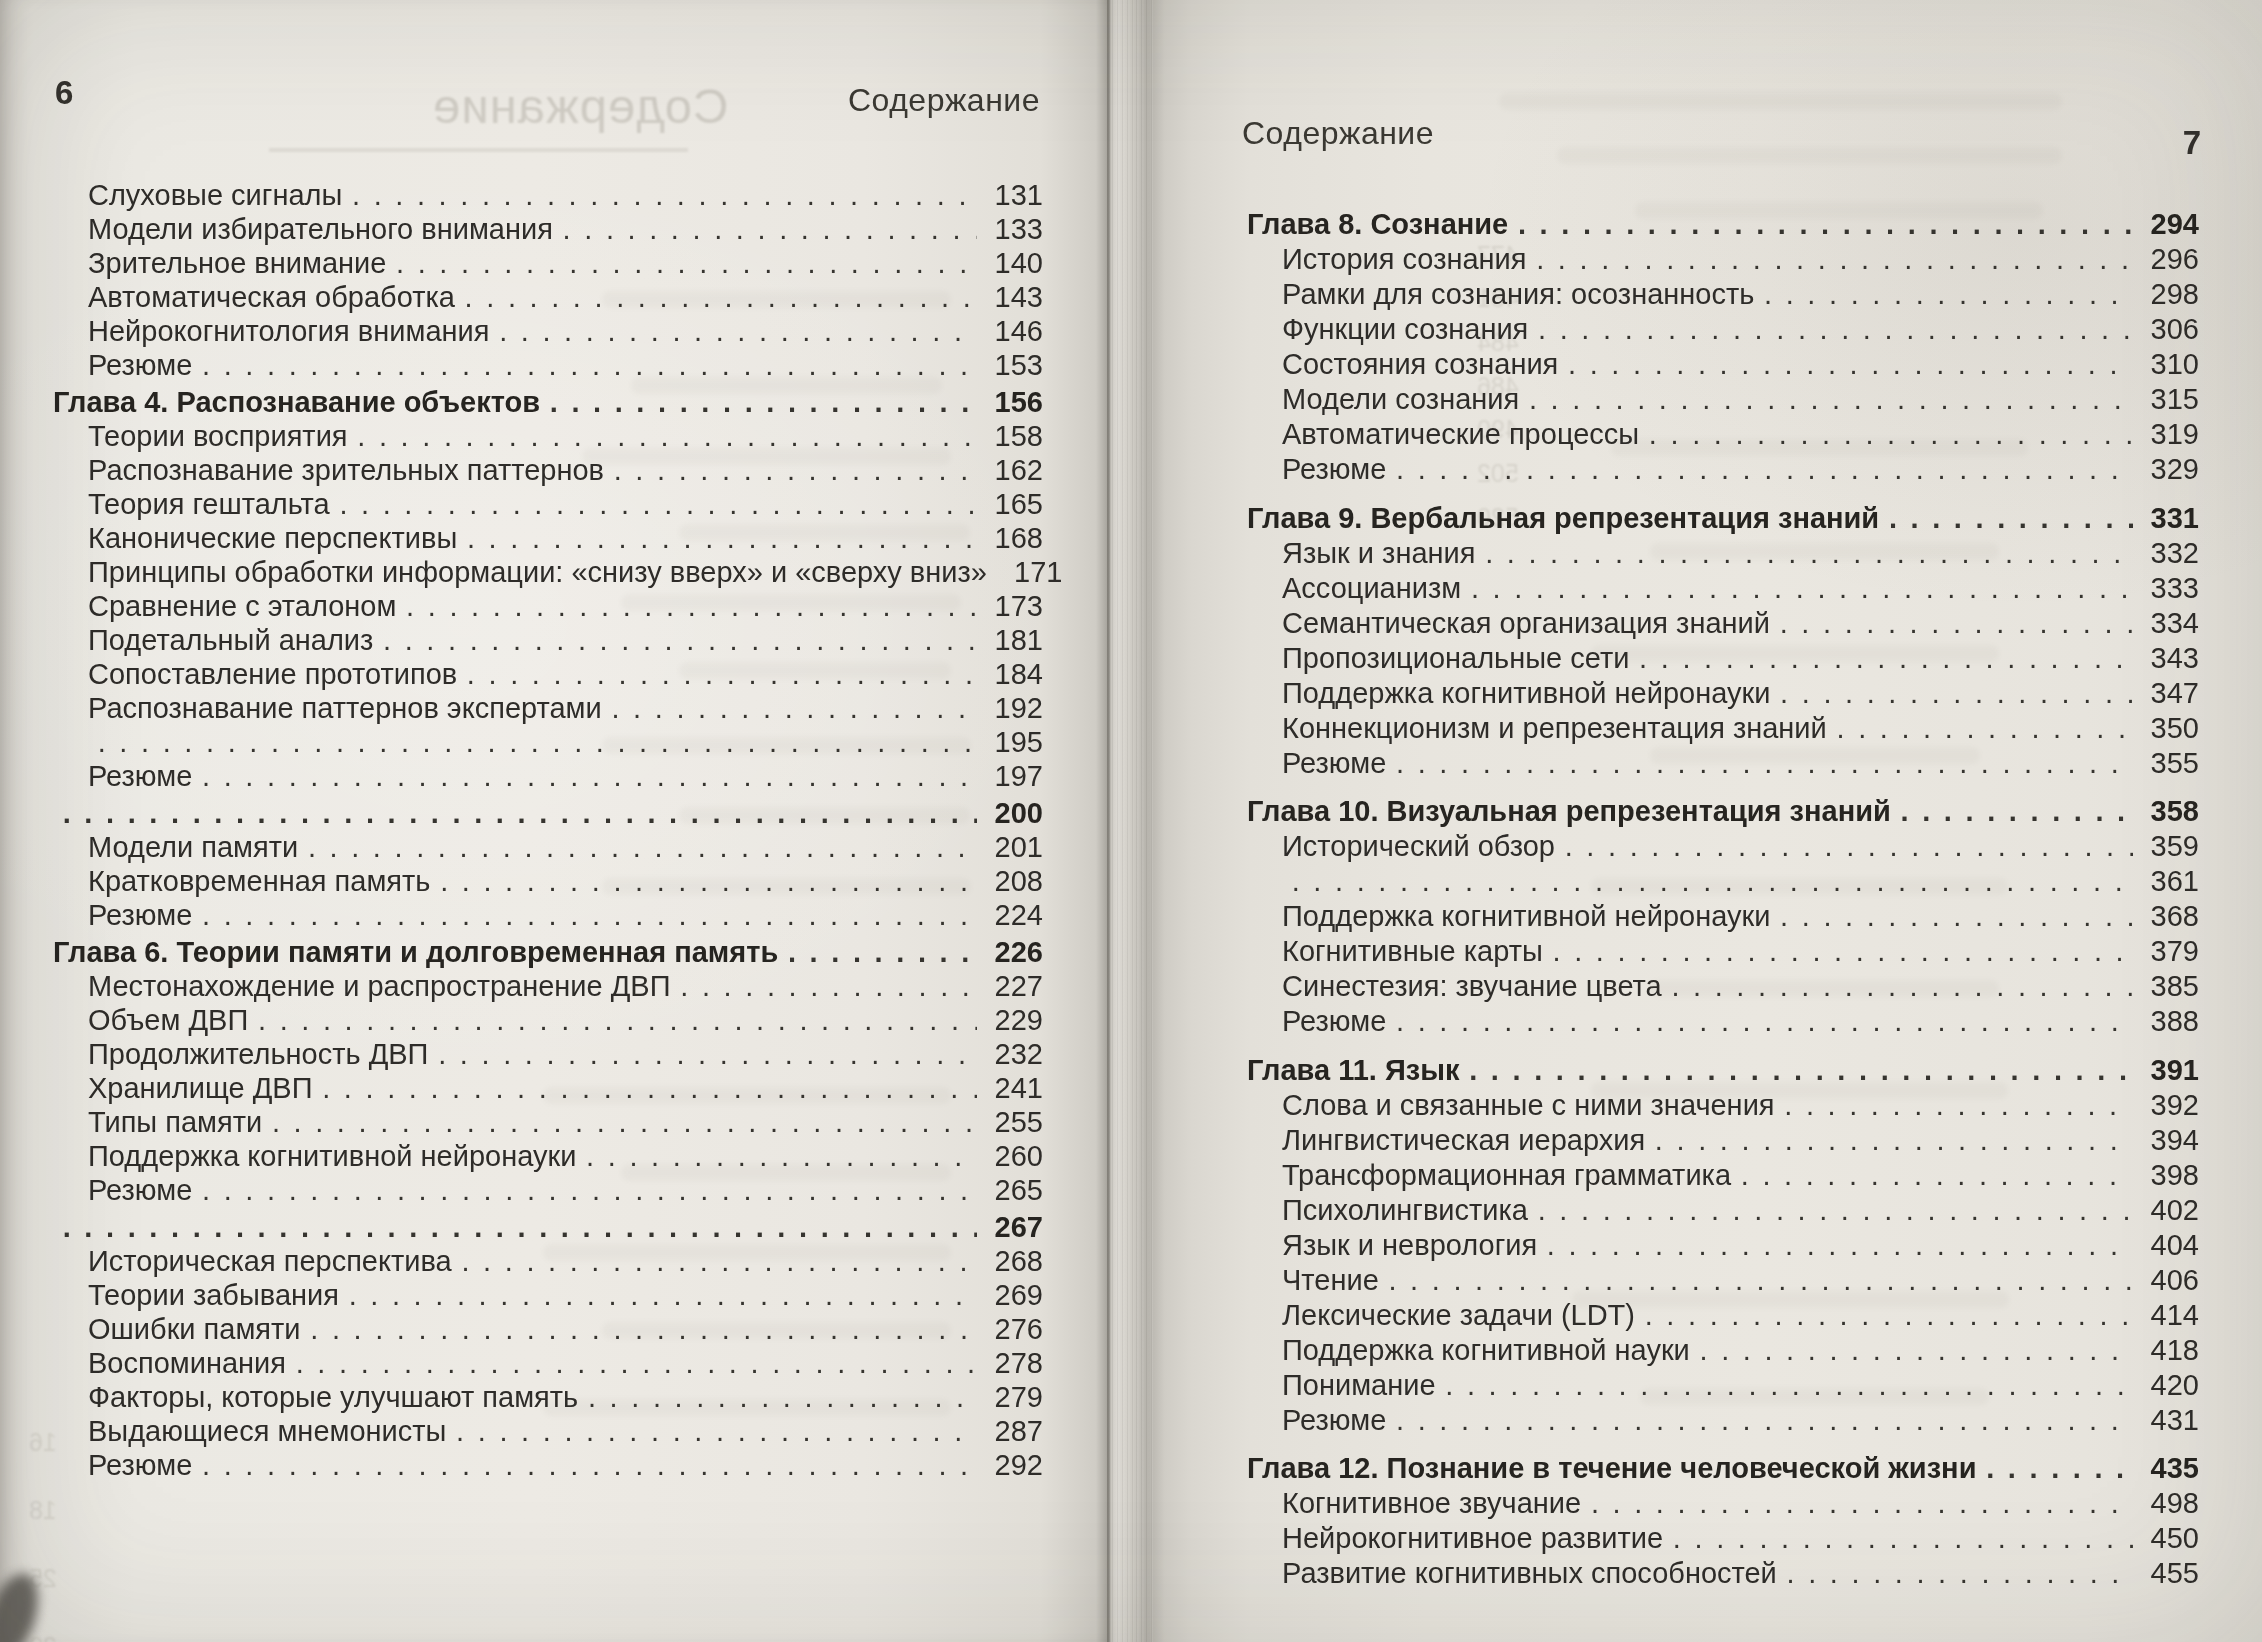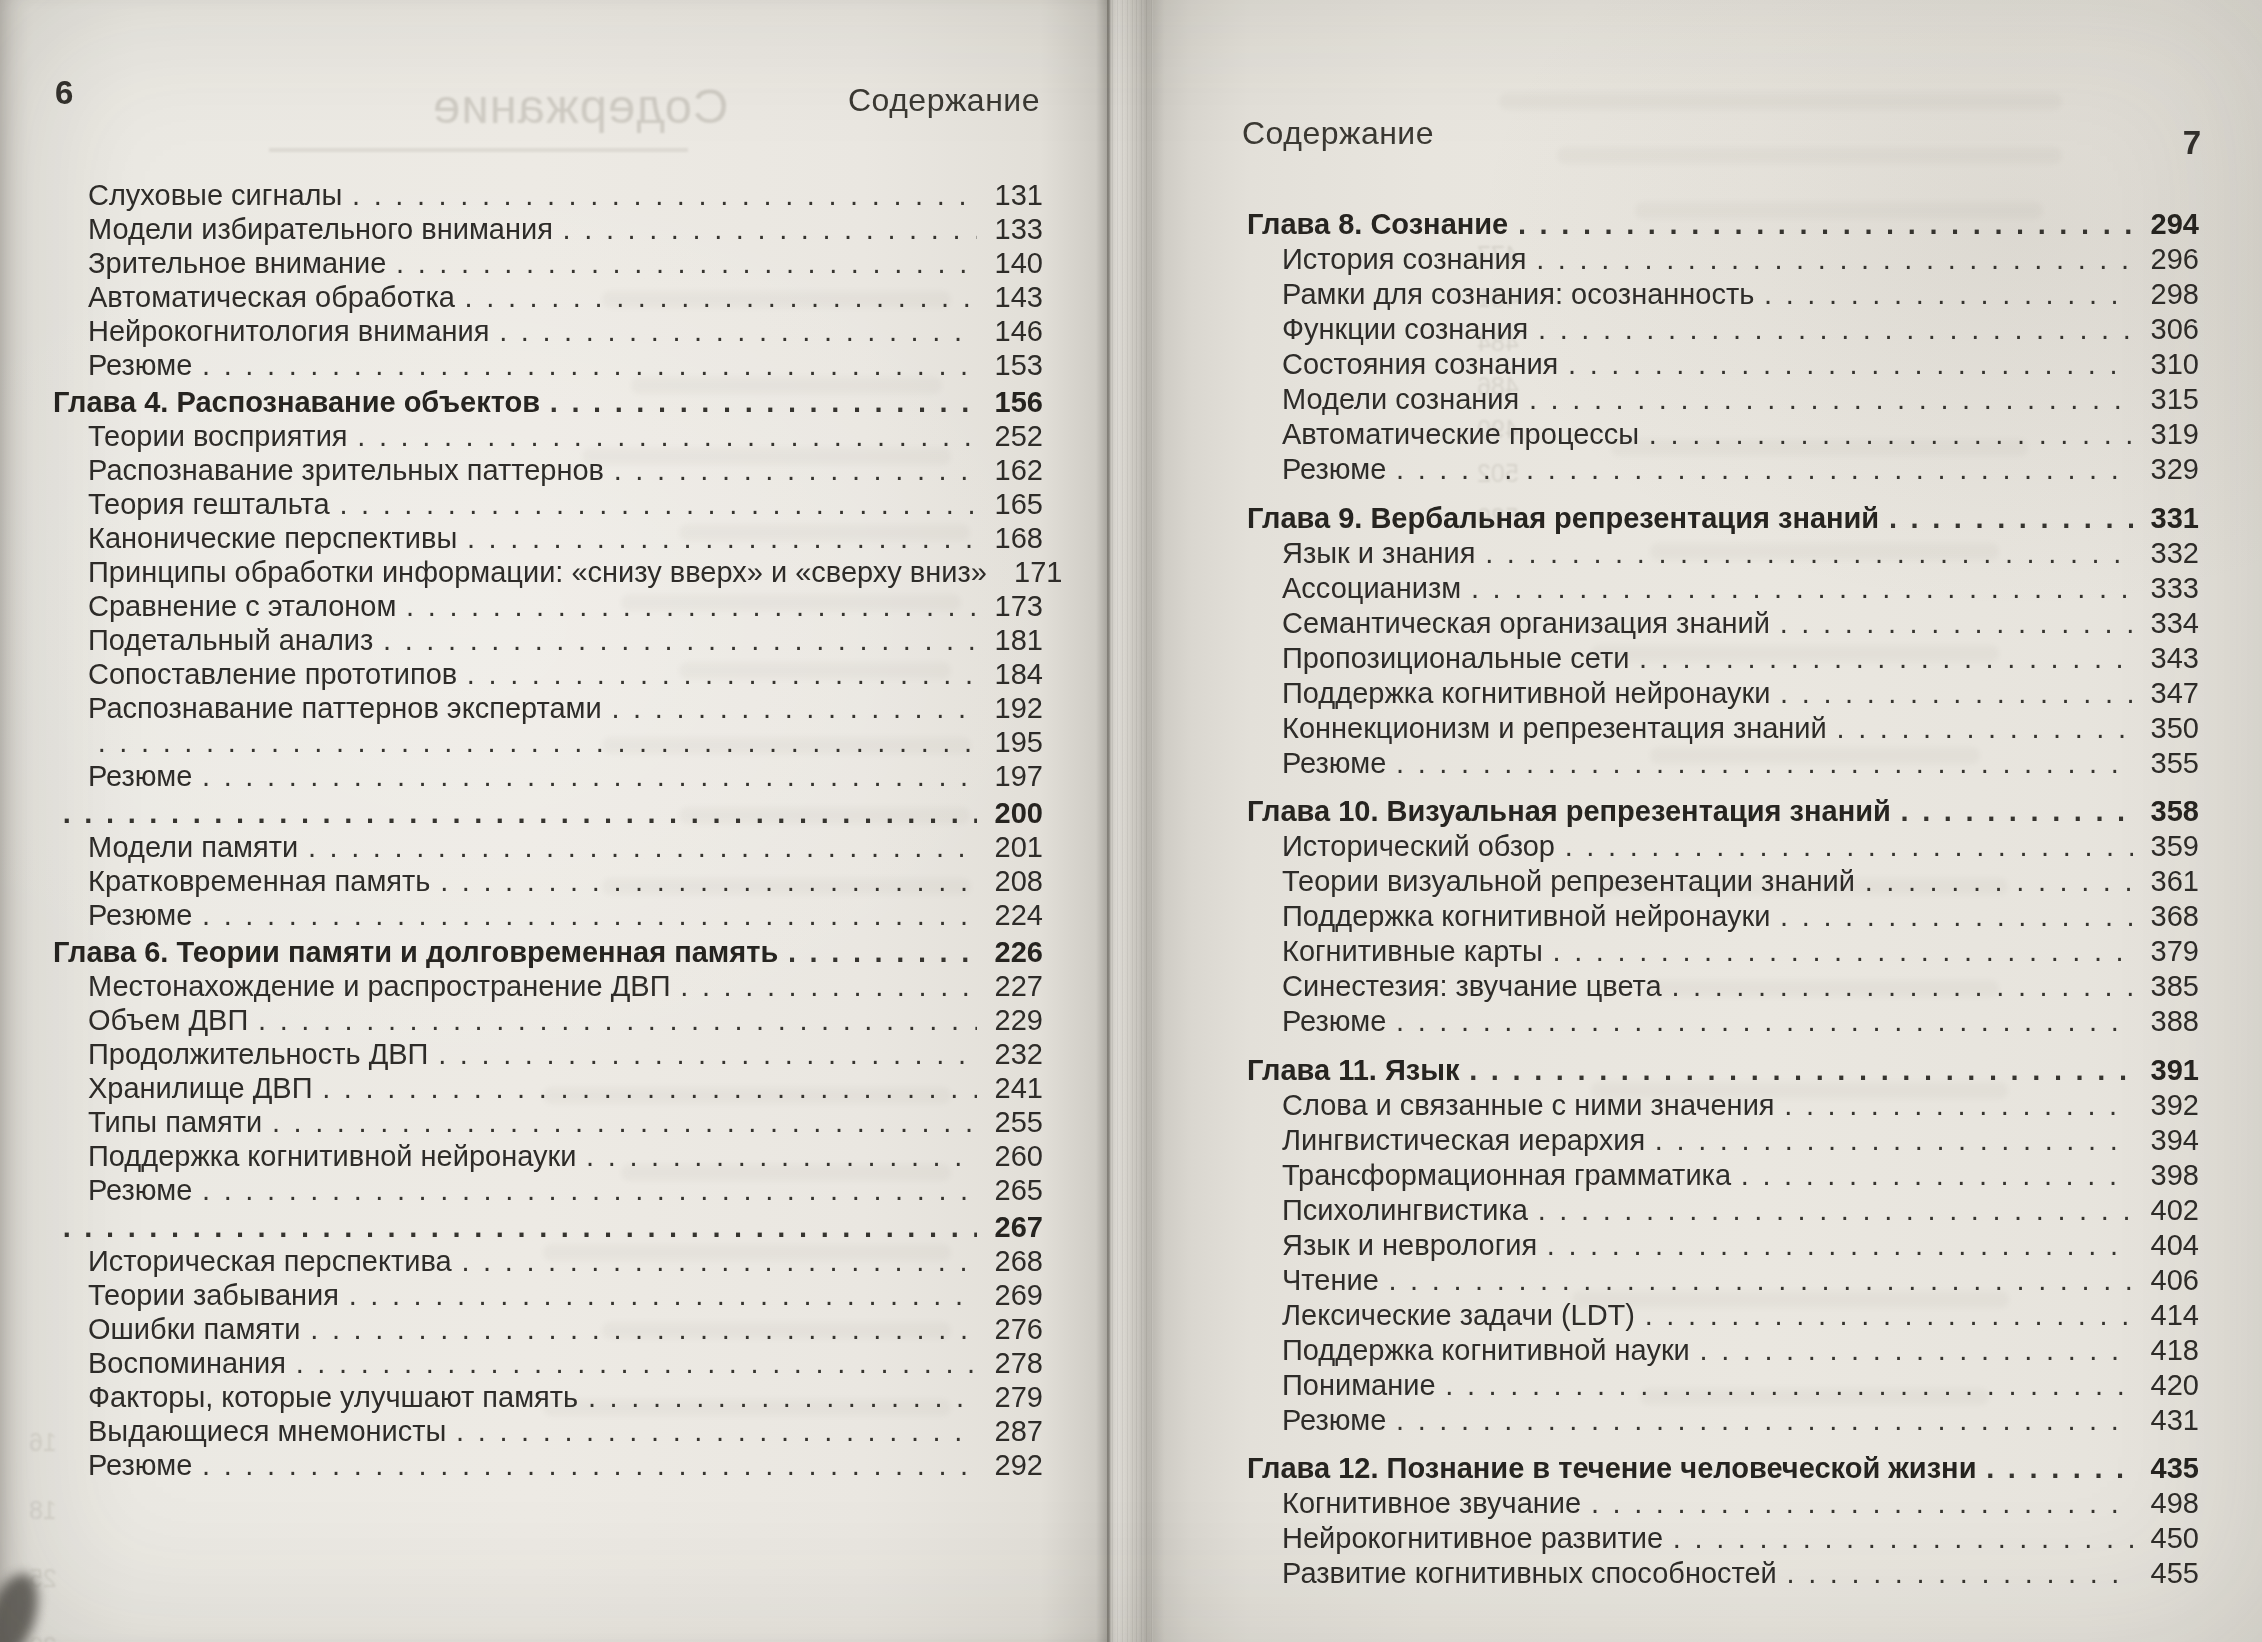--- a/index.html
+++ b/index.html
@@ -171,21 +171,21 @@
     <span class="pnum">153</span>
   </div>
       <div class="row chapter">
     <span class="label">Глава 4. Распознавание объектов</span>
     <span class="leader" aria-hidden="true">..........................................................................................</span>
     <span class="pnum">156</span>
   </div>
       <div class="row">
     <span class="label">Теории восприятия</span>
     <span class="leader" aria-hidden="true">..........................................................................................</span>
-    <span class="pnum">252</span>
+    <span class="pnum">158</span>
   </div>
       <div class="row">
     <span class="label">Распознавание зрительных паттернов</span>
     <span class="leader" aria-hidden="true">..........................................................................................</span>
     <span class="pnum">162</span>
   </div>
       <div class="row">
     <span class="label">Теория гештальта</span>
     <span class="leader" aria-hidden="true">..........................................................................................</span>
     <span class="pnum">165</span>
@@ -413,21 +413,20 @@
     <span class="label">Глава 10. Визуальная репрезентация знаний</span>
     <span class="leader" aria-hidden="true">..........................................................................................</span>
     <span class="pnum">358</span>
   </div>
       <div class="row">
     <span class="label">Исторический обзор</span>
     <span class="leader" aria-hidden="true">..........................................................................................</span>
     <span class="pnum">359</span>
   </div>
       <div class="row">
-    <span class="label">Теории визуальной репрезентации знаний</span>
     <span class="leader" aria-hidden="true">..........................................................................................</span>
     <span class="pnum">361</span>
   </div>
       <div class="row">
     <span class="label">Поддержка когнитивной нейронауки</span>
     <span class="leader" aria-hidden="true">..........................................................................................</span>
     <span class="pnum">368</span>
   </div>
       <div class="row">
     <span class="label">Когнитивные карты</span>

